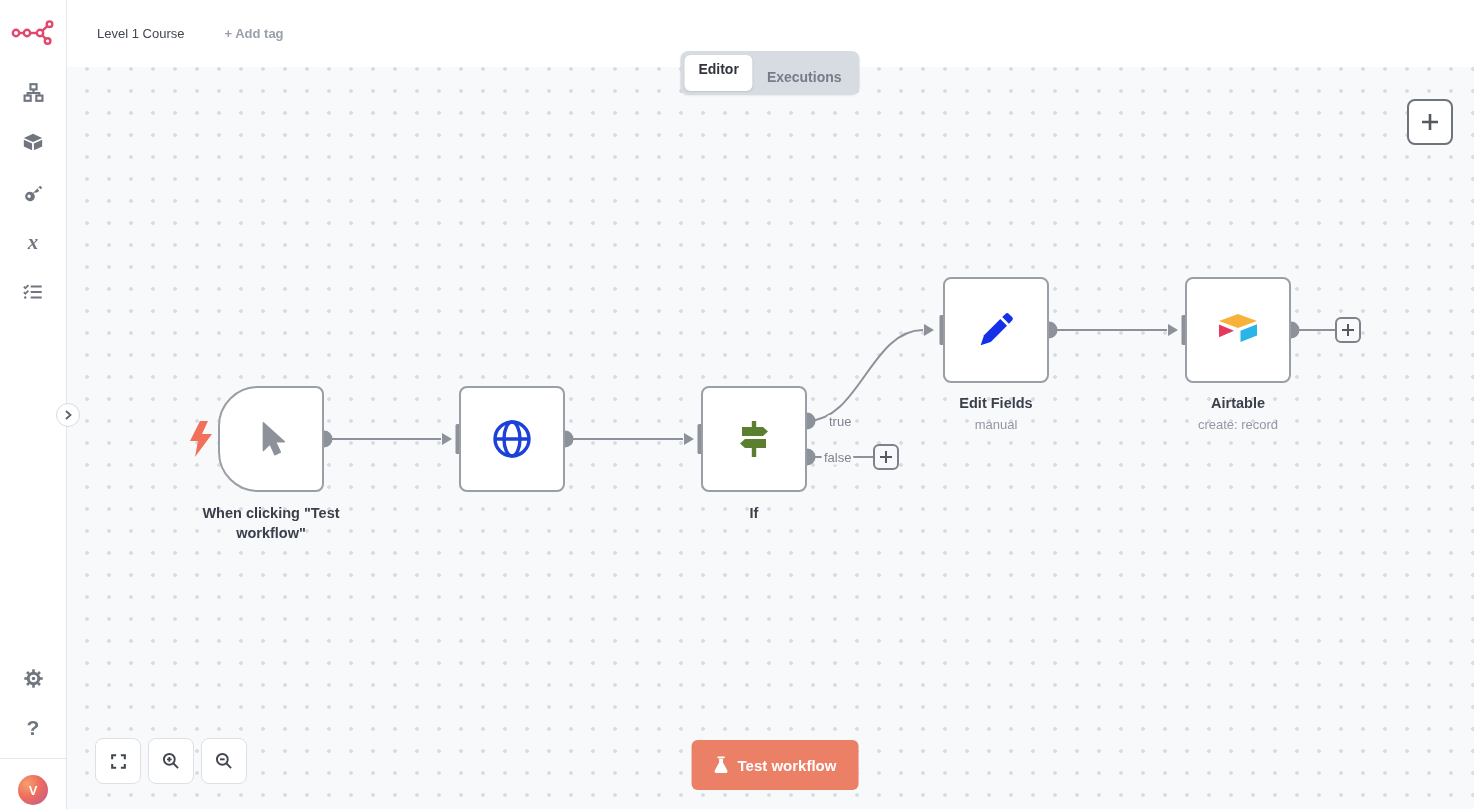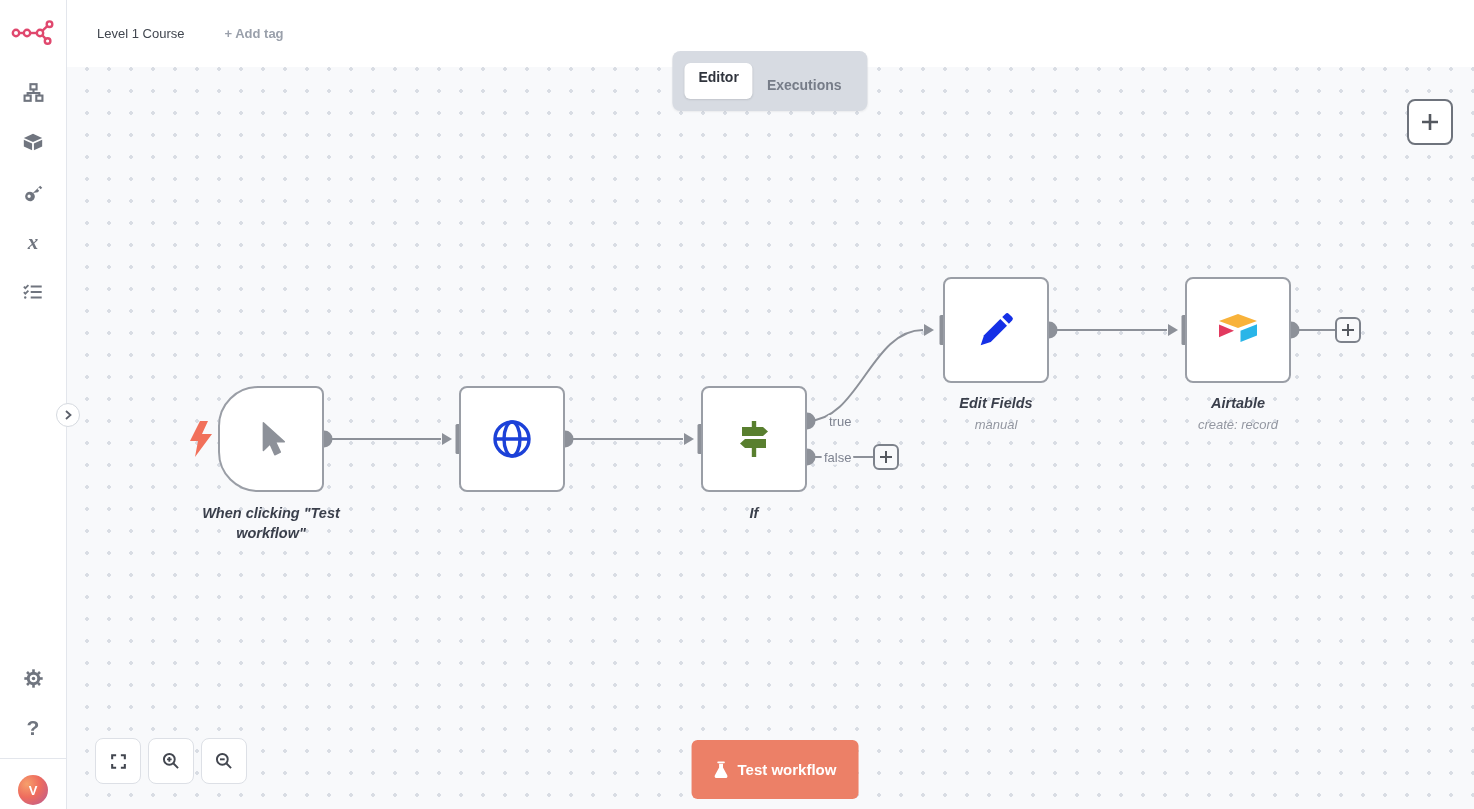--- a/index.html
+++ b/index.html
@@ -34,52 +34,52 @@
   .btn-share { margin-left:46px; background:#fff; border:1px solid #dbdfe6; border-radius:5px; padding:8px 17px;
                font-size:14px; font-weight:bold; color:#41464f; cursor:pointer; font-family:inherit; }
   .btn-save { margin-left:24px; border:none; border-radius:5px; padding:9px 16px; font-size:14px; font-weight:bold;
               color:#fff; cursor:pointer; font-family:inherit; }
   .hdr-icon { width:24px; height:24px; color:#3e434d; cursor:pointer; display:flex; align-items:center; justify-content:center; }
   .history-btn { margin-left:24px; }
   .more-btn { margin-left:32px; }
 
   
   .tabs { position:absolute; left:770px; top:51px; transform:translateX(-50%); z-index:40;
-          background:#d7dbe2; border-radius:8px; padding:12px; display:flex; box-shadow:0 1px 2px rgba(0,0,0,.06); }
+          background:#d7dbe2; border-radius:8px; padding:4px; display:flex; box-shadow:0 1px 2px rgba(0,0,0,.06); }
   .tab { padding:6px 14px; font-size:14px; border-radius:6px; cursor:pointer; }
   .tab.active { background:#fff; color:#30343d; font-weight:bold; box-shadow:0 1px 2px rgba(0,0,0,.1); }
   .tab.inactive { color:#767c88; font-weight:bold;margin-top:8px; }
 
   
   .canvas { position:absolute; left:67px; top:67px; width:1407px; height:742px; background:#f8f9fb;
             background-image:radial-gradient(circle, #d9dde4 1.6px, transparent 1.6px);
             background-size:22px 22px; background-position:9px 13px; overflow:hidden; }
   .conn-layer { position:absolute; left:0; top:0; width:1407px; height:742px; }
 
   .node { position:absolute; width:106px; height:106px; background:#fff; border:2px solid #9a9ea6; border-radius:8px;
           display:flex; align-items:center; justify-content:center; cursor:pointer; }
   .node.trigger { border-radius:40px 8px 8px 40px; }
-  .node-label { position:absolute; text-align:center; transform:translateX(-50%); width:220px; pointer-events:none;font-style:italic; }
+  .node-label { position:absolute; text-align:center; transform:translateX(-50%); width:220px; pointer-events:none; }
   .node-name { font-size:14.5px; font-weight:bold; color:#3a3f4b; line-height:1.35; }
   .node-name.wrap { width:175px; margin:0 auto; }
   .node-sub { font-size:13px; color:#9397a1; margin-top:3px; }
 
   .bolt { position:absolute; left:121px; top:354px; width:26px; height:36px; }
 
   .plus-chip { position:absolute; width:26px; height:26px; background:#f8f9fb; border:2px solid #7d828b; border-radius:6px;
                display:flex; align-items:center; justify-content:center; color:#54585f; cursor:pointer; }
 
   .canvas-add { position:absolute; top:99px; right:21px; width:46px; height:46px; background:#fff; border:2px solid #6e737c;
                 border-radius:8px; display:flex; align-items:center; justify-content:center; color:#54585f; cursor:pointer; z-index:20; }
 
   .zoom-controls { position:absolute; left:95px; top:738px; display:flex; gap:7px; z-index:20; }
   .zoom-btn { width:46px; height:46px; background:#fff; border:1px solid #dde0e6; border-radius:8px; color:#42464f;
               display:flex; align-items:center; justify-content:center; cursor:pointer; }
 
-  .test-btn { position:absolute; left:708px; top:740px; transform:translateX(-50%); height:59px; padding:0 22px;
+  .test-btn { position:absolute; left:708px; top:740px; transform:translateX(-50%); height:50px; padding:0 22px;
               border:none; border-radius:6px; color:#fff; font-size:15px; font-weight:bold; font-family:inherit;
               display:flex; align-items:center; gap:9px; cursor:pointer; z-index:20; }
 
   .expand-btn { position:absolute; left:56px; top:403px; width:24px; height:24px; border-radius:50%; background:#fff;
                 border:1px solid #d6dae0; color:#5a5f69; display:flex; align-items:center; justify-content:center;
                 cursor:pointer; z-index:35; }
 
   svg { display:block; }
 </style>
 </head>

